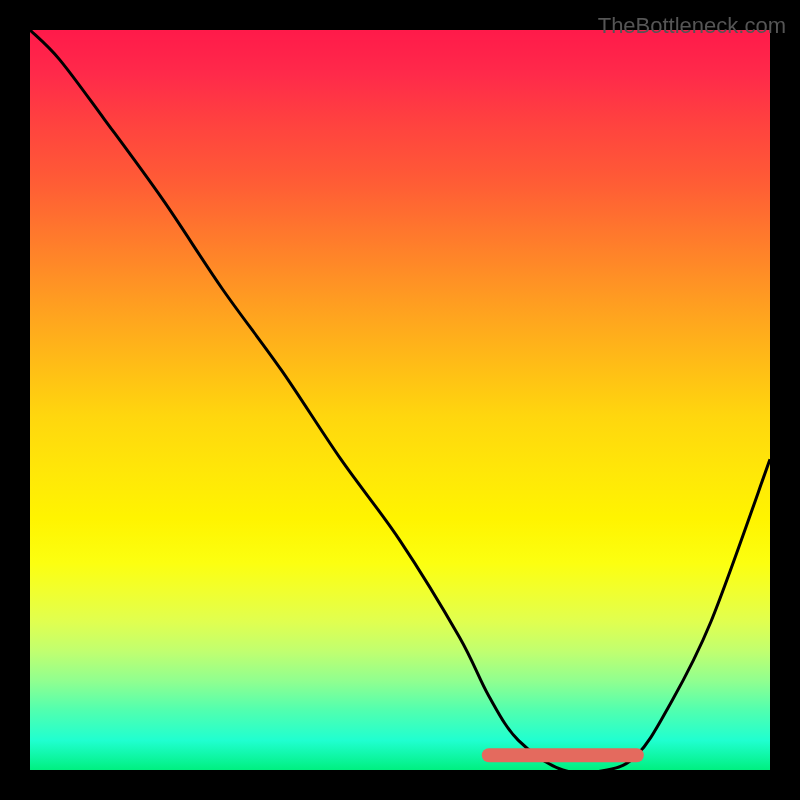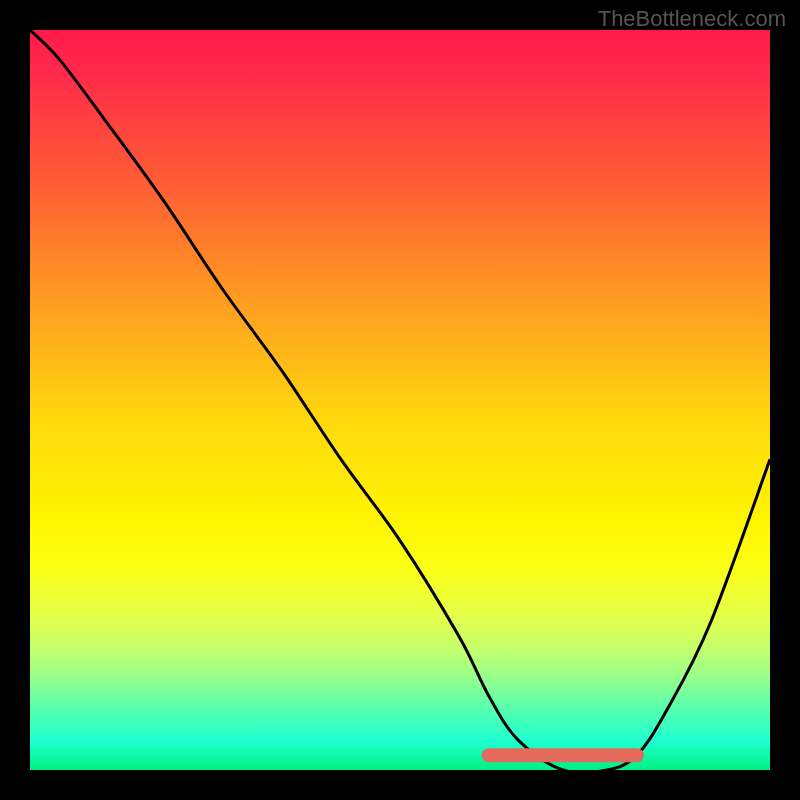--- a/index.html
+++ b/index.html
@@ -5,21 +5,21 @@
   * { margin: 0; padding: 0; box-sizing: border-box; }
   body {
     width: 800px;
     height: 800px;
     background: #000;
     position: relative;
     font-family: Arial, sans-serif;
   }
   .watermark {
     position: absolute;
-    top: 6px;
+    top: 13px;
     right: 14px;
     color: #555;
     font-size: 22px;
     font-weight: 500;
     z-index: 10;
   }
   .chart-area {
     position: absolute;
     left: 30px;
     top: 30px;

